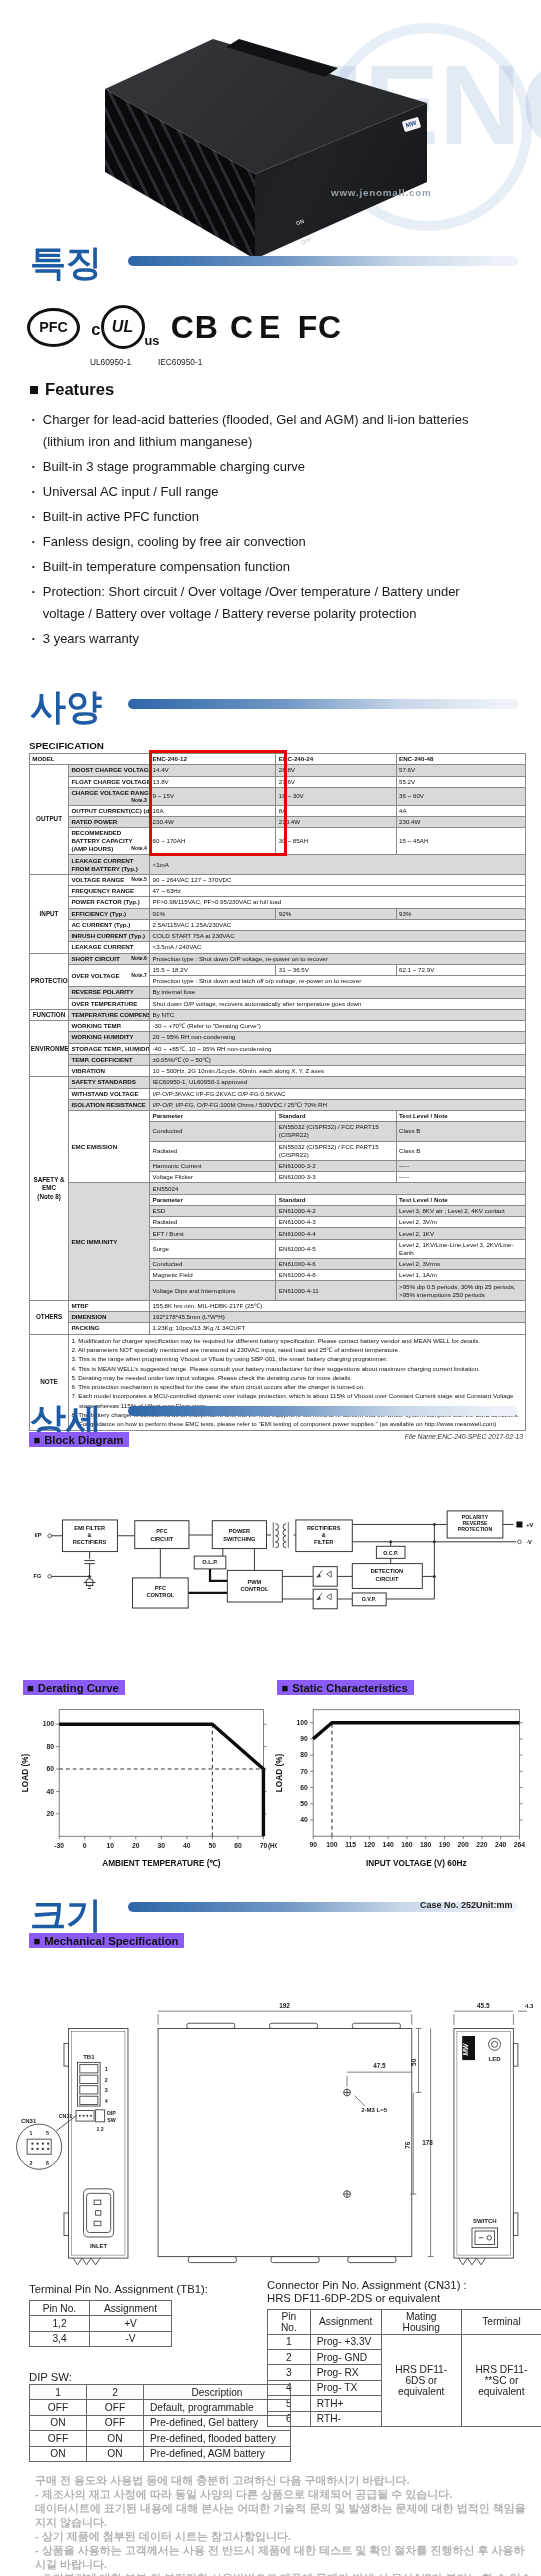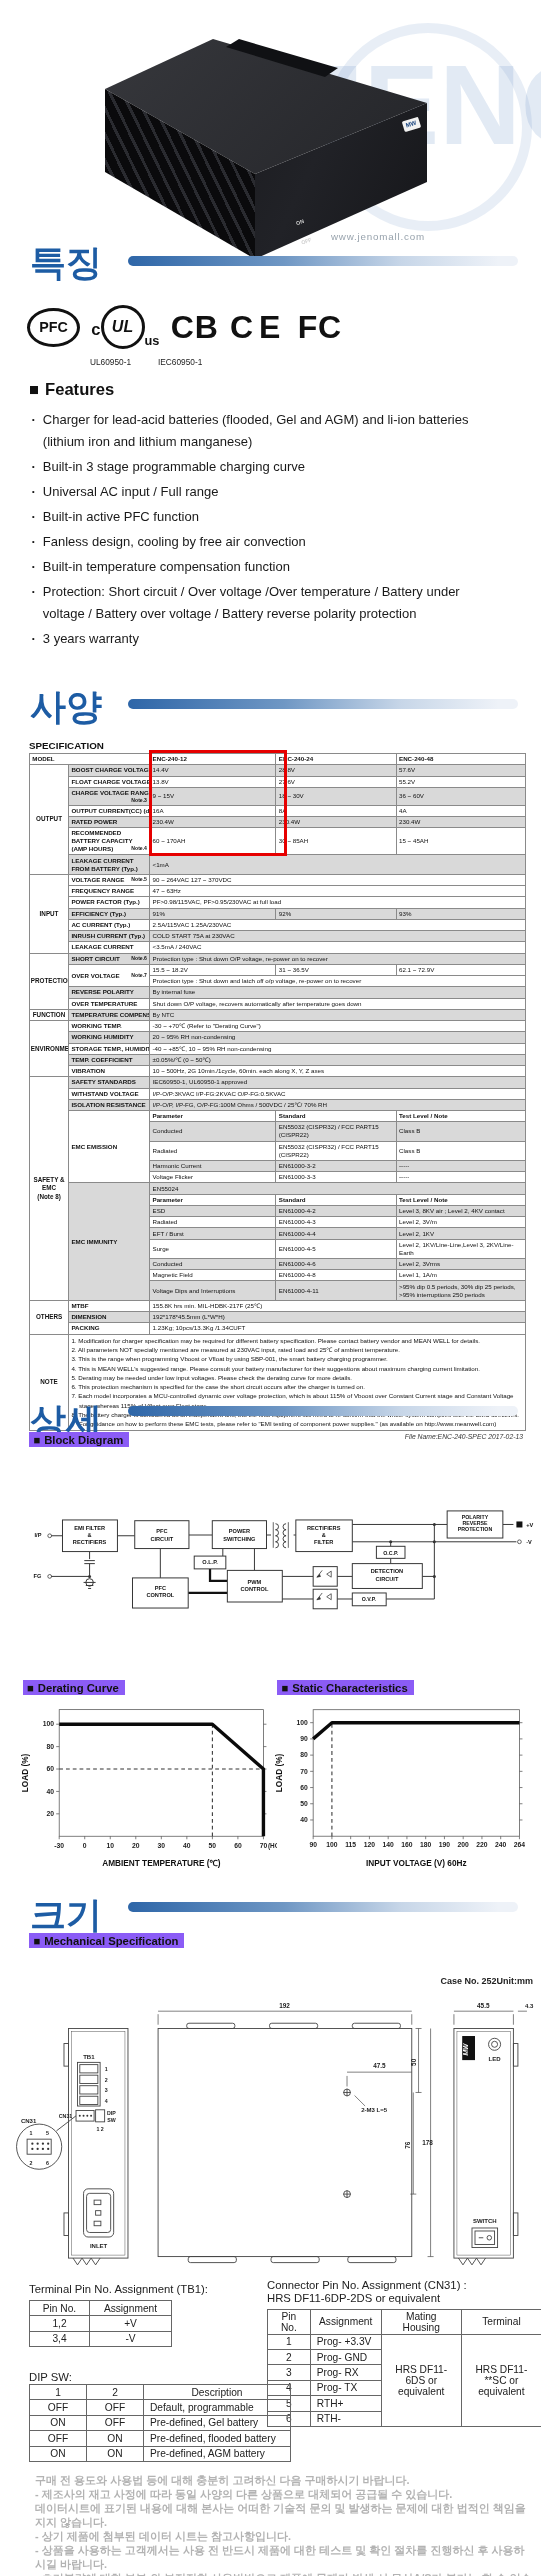--- a/index.html
+++ b/index.html
@@ -19,21 +19,21 @@
            background:repeating-linear-gradient(64deg,#0a0a0c 0 8.3px,#2a2b30 8.3px 11.3px);}
   .dev-front{position:absolute;left:0;top:0;width:542px;height:354px;
            clip-path:polygon(255px 174px,427px 103px,427px 182px,255px 259px);
            background:linear-gradient(115deg,#0e0e10,#212227 55%,#0a0a0c);}
   .dev-strip{position:absolute;left:0;top:0;width:542px;height:354px;
            clip-path:polygon(226px 47px,325px 77px,338px 68px,239px 39px);background:#101114;}
   .dev-logo{position:absolute;left:403px;top:119px;width:16.6px;height:11.3px;background:#f2f2f2;border-radius:1.5px;
            font-size:6px;font-weight:bold;color:#16427e;text-align:center;line-height:11.3px;transform:rotate(-17deg);}
   .dev-on,.dev-off{position:absolute;color:#cfcfcf;font-size:5.3px;font-weight:bold;transform:rotate(-18deg);}
   .dev-on{left:296px;top:219px;} .dev-off{left:301px;top:238px;}
-  .wm-url{position:absolute;left:331px;top:187px;font-size:9.8px;font-weight:normal;color:#97a2ac;letter-spacing:0.8px;margin-top:44px;}
+  .wm-url{position:absolute;left:331px;top:187px;font-size:9.8px;font-weight:bold;color:#97a2ac;letter-spacing:0.8px;}
   
   .sec-title{position:absolute;left:30px;font-size:36px;font-weight:bold;color:#1d5ca4;}
   .sec-bar{position:absolute;left:128px;width:390px;height:9.8px;border-radius:5.3px;
            background:linear-gradient(to right,#2e66a8,#6f97c4 40%,#c7d6e8 70%,#eef2f8 95%);}
   .chip{position:absolute;background:#8b5cf6;padding:1.5px 6px 1.5px 4.5px;font-size:11.3px;font-weight:bold;color:#111;}
   .chip .mk{margin-right:3.8px;}
   
   .certs{position:absolute;top:305px;left:27px;display:flex;align-items:center;gap:11.3px;}
   .logo-pfc{width:47px;height:33px;border:3px solid #111;border-radius:50%;display:flex;align-items:center;justify-content:center;
             font-weight:bold;font-size:14.3px;color:#111;}
@@ -69,21 +69,21 @@
   .filename{text-align:right;font-size:6.8px;font-style:italic;color:#333;margin-top:2.3px;padding-right:3px;}
   
   .mini-title{position:absolute;font-size:11.3px;color:#222;}
   .mini{position:absolute;border-collapse:collapse;}
   .mini td{border:1.1px solid #666;font-size:10.2px;color:#222;text-align:center;padding:0.8px 6px;height:12.8px;}
   .mini td.hd{font-weight:normal;}
   .mini td.left{text-align:left;}
   
   .footer{position:absolute;top:2473px;left:35px;width:498px;font-size:11px;line-height:14px;color:#b3b3b3;font-weight:bold;}
   svg text{font-family:"Liberation Sans",sans-serif;}
-  .case-note{position:absolute;top:1976px;left:420px;width:113px;display:flex;justify-content:flex-end;
+  .case-note{position:absolute;top:1900px;left:420px;width:113px;display:flex;justify-content:flex-start;
              font-size:9px;font-weight:bold;color:#222;}
 </style>
 </head>
 <body>
 
 <div class="page">
 
   <div class="photo">
     <div class="wm-ring"></div>
     <div class="wm-big">JENO</div>

